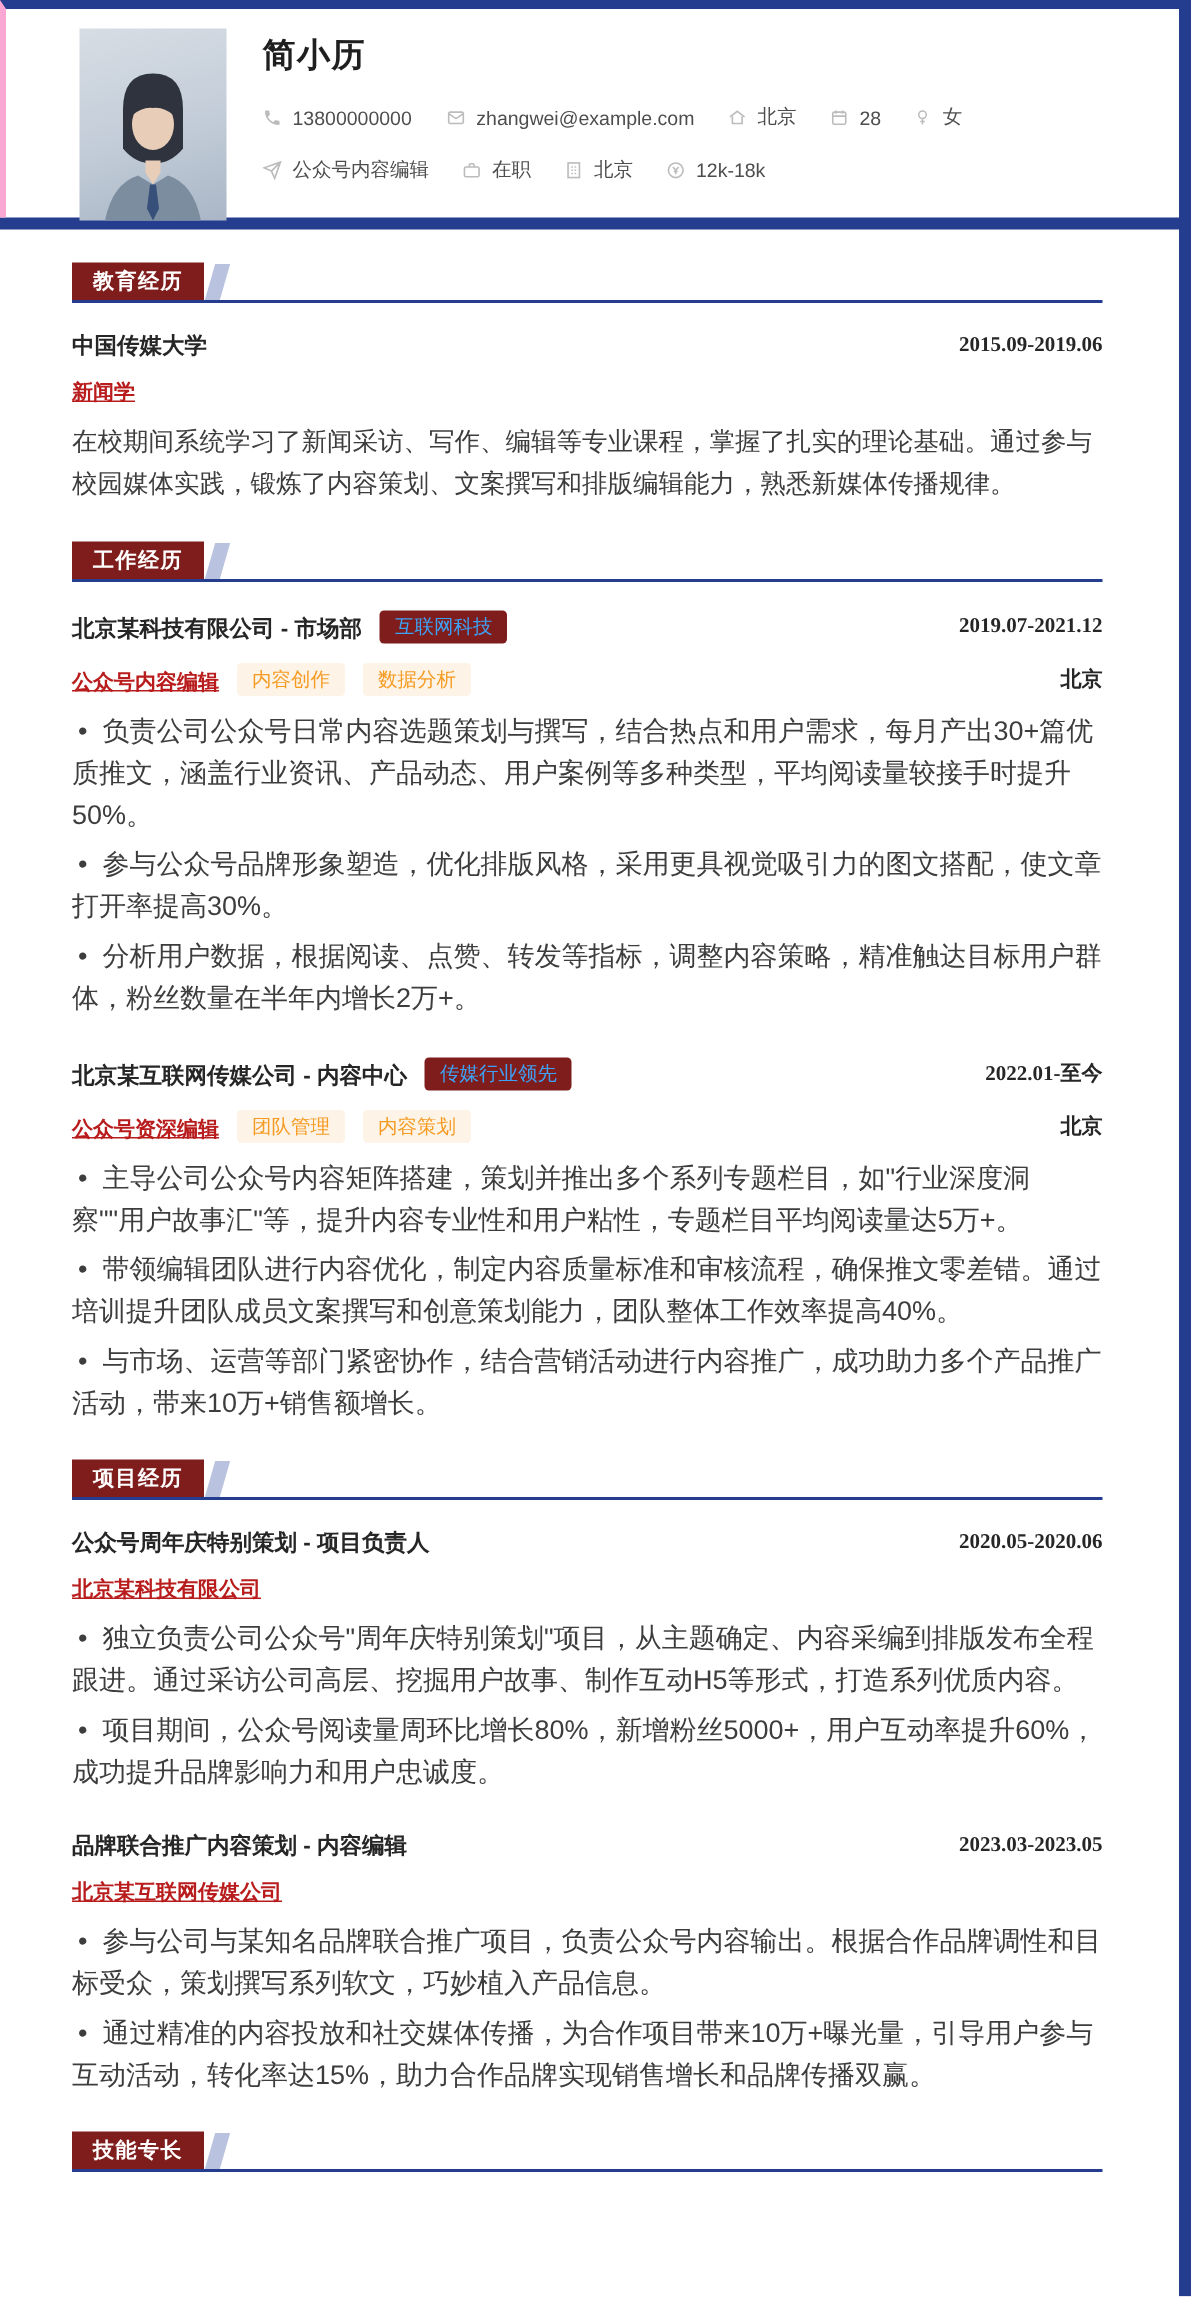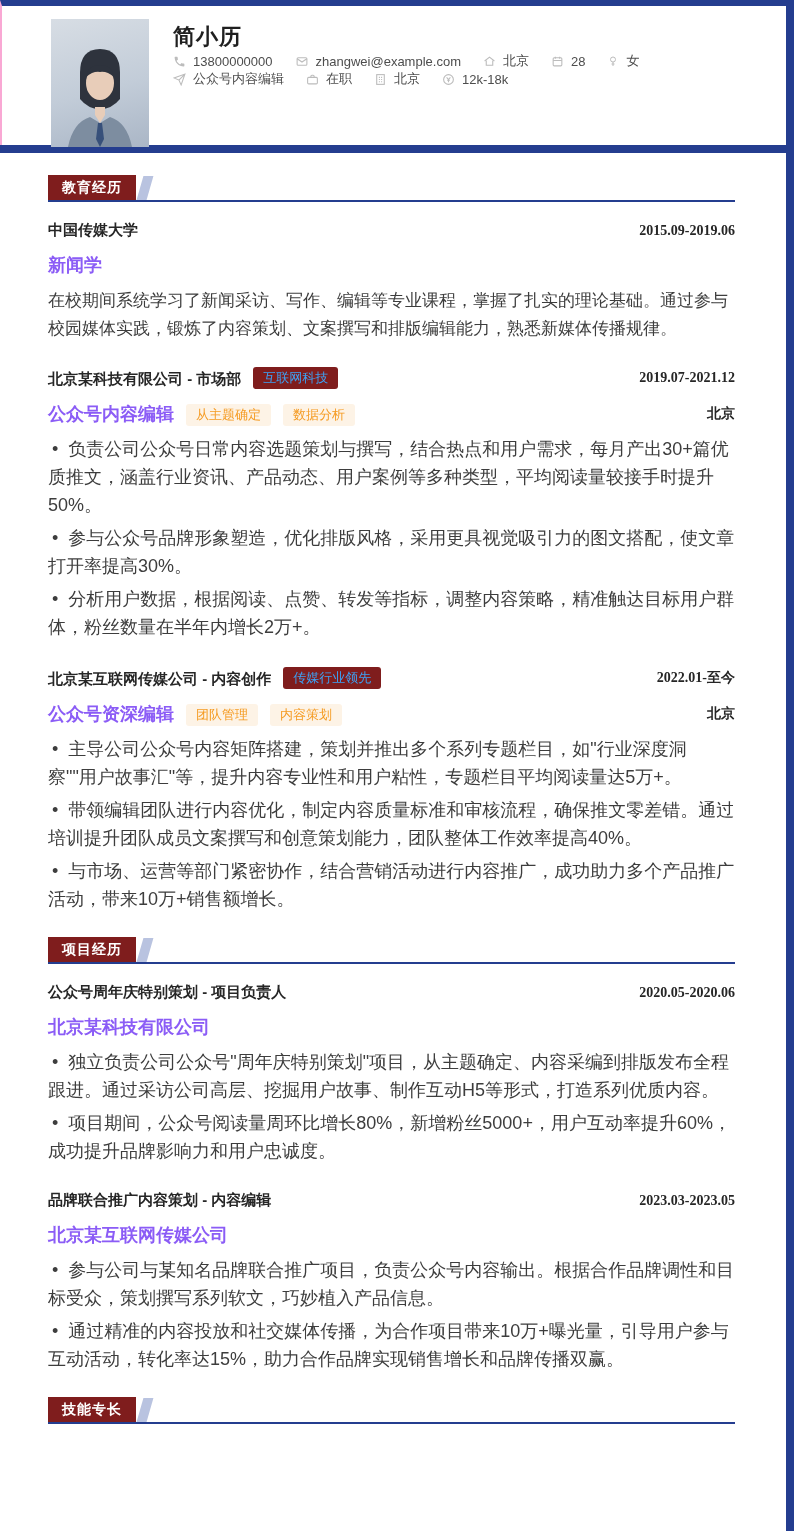--- a/index.html
+++ b/index.html
@@ -2,42 +2,42 @@
 <html><head>
 <meta charset="utf-8">
 <style>
   * { margin:0; padding:0; box-sizing:border-box; }
   html,body { background:#fff; }
   body { font-family:"Liberation Sans","DejaVu Sans",sans-serif; color:#333; }
   .page { position:relative; width:794px; height:1531px; overflow:hidden; background:#fff; }
   .right-strip { position:absolute; top:0; right:0; bottom:0; width:8px; background:#243d8f; z-index:5; }
 
   
-  .header { position:relative; border-top:6px solid #243d8f; border-left:2px solid #f9a8d4; height:145px; display:flex; }
+  .header { position:relative; border-top:6px solid #243d8f; border-left:4px solid #f9a8d4; height:145px; display:flex; }
   .photo { width:98px; height:128px; margin:13px 24px 0 49px; background:linear-gradient(165deg,#d7dde4 0%,#c2ccd8 55%,#aab6c6 100%); position:relative; overflow:hidden; flex:none; }
   .photo svg { position:absolute; bottom:-6px; left:50%; transform:translateX(-50%); }
   .head-info { padding-top:16px; }
   .name { font-size:22px; font-weight:bold; color:#1f1f1f; letter-spacing:1px; }
-  .contact-row { display:flex; align-items:center; gap:22px; font-size:13px; color:#4d4d4d; }
+  .contact-row { display:flex; align-items:center; gap:22px; margin-top:17px; font-size:13px; color:#4d4d4d; }
   .c-item { display:inline-flex; align-items:center; gap:7px; white-space:nowrap; }
   .c-item svg { flex:none; display:block; }
   .band { height:8px; background:#243d8f; }
 
   
   .main { padding:0 59px 0 48px; }
   .section { margin-top:24px; }
   .section:first-child { margin-top:22px; }
   .section-head { border-bottom:2px solid #243d8f; font-size:0; }
   .badge { display:inline-block; position:relative; background:#7f1d1d; color:#fff; font-size:14px; font-weight:bold; height:25px; line-height:25px; padding:0 14px; letter-spacing:1px; }
   .badge::after { content:""; position:absolute; right:-14px; top:1px; width:10px; height:24px; background:#b9c3e0; transform:skewX(-16deg); }
 
   .row { display:flex; justify-content:space-between; align-items:center;gap:40px; }
   .row-main { display:flex; align-items:flex-end; }
   .t-bold15 { font-size:15px; font-weight:bold; color:#262626; }
-  .t-bold14 { font-size:18px; font-weight:bold; color:#8b5cf6; }
+  .t-bold14 { font-size:14px; font-weight:bold; color:#b91c1c;text-decoration:underline; }
   .period { font-size:14px; font-weight:bold; color:#262626; white-space:nowrap;font-family:Liberation Serif, serif; }
 
   .entry { margin-top:19px; }
   .entry + .entry { margin-top:26px; }
   .entry-row2 { margin-top:13px; }
 
   .tag { display:inline-block; font-size:13px; line-height:20px; padding:1px 10px; border-radius:3px; margin-left:12px; font-weight:normal; }
   .tag-blue { color:#3da2f5; background:#7f1d1d; }
   .tag-orange { color:#f59b22; background:#fdf3e6; }
 
@@ -145,48 +145,51 @@
         <div class="row">
           <span class="t-bold15">中国传媒大学</span>
           <span class="period">2015.09-2019.06</span>
         </div>
         <div class="entry-row2 t-bold14">新闻学</div>
         <p class="para">在校期间系统学习了新闻采访、写作、编辑等专业课程，掌握了扎实的理论基础。通过参与校园媒体实践，锻炼了内容策划、文案撰写和排版编辑能力，熟悉新媒体传播规律。</p>
       </div>
     </div>
 
     <div class="section">
+      <div class="section-head">
+        <span class="badge">工作经历</span>
+      </div>
 
       <div class="entry">
         <div class="row">
           <span class="row-main">
             <span class="t-bold15">北京某科技有限公司 - 市场部</span>
             <span class="tag tag-blue">互联网科技</span>
           </span>
           <span class="period">2019.07-2021.12</span>
         </div>
         <div class="row entry-row2">
           <span class="row-main">
             <span class="t-bold14">公众号内容编辑</span>
-            <span class="tag tag-orange">从主题确定</span>
+            <span class="tag tag-orange">内容创作</span>
             <span class="tag tag-orange">数据分析</span>
           </span>
           <span class="period">北京</span>
         </div>
         <ul class="bullets">
           <li>负责公司公众号日常内容选题策划与撰写，结合热点和用户需求，每月产出30+篇优质推文，涵盖行业资讯、产品动态、用户案例等多种类型，平均阅读量较接手时提升50%。</li>
           <li>参与公众号品牌形象塑造，优化排版风格，采用更具视觉吸引力的图文搭配，使文章打开率提高30%。</li>
           <li>分析用户数据，根据阅读、点赞、转发等指标，调整内容策略，精准触达目标用户群体，粉丝数量在半年内增长2万+。</li>
         </ul>
       </div>
 
       <div class="entry">
         <div class="row">
           <span class="row-main">
-            <span class="t-bold15">北京某互联网传媒公司 - 内容创作</span>
+            <span class="t-bold15">北京某互联网传媒公司 - 内容中心</span>
             <span class="tag tag-blue">传媒行业领先</span>
           </span>
           <span class="period">2022.01-至今</span>
         </div>
         <div class="row entry-row2">
           <span class="row-main">
             <span class="t-bold14">公众号资深编辑</span>
             <span class="tag tag-orange">团队管理</span>
             <span class="tag tag-orange">内容策划</span>
           </span>

